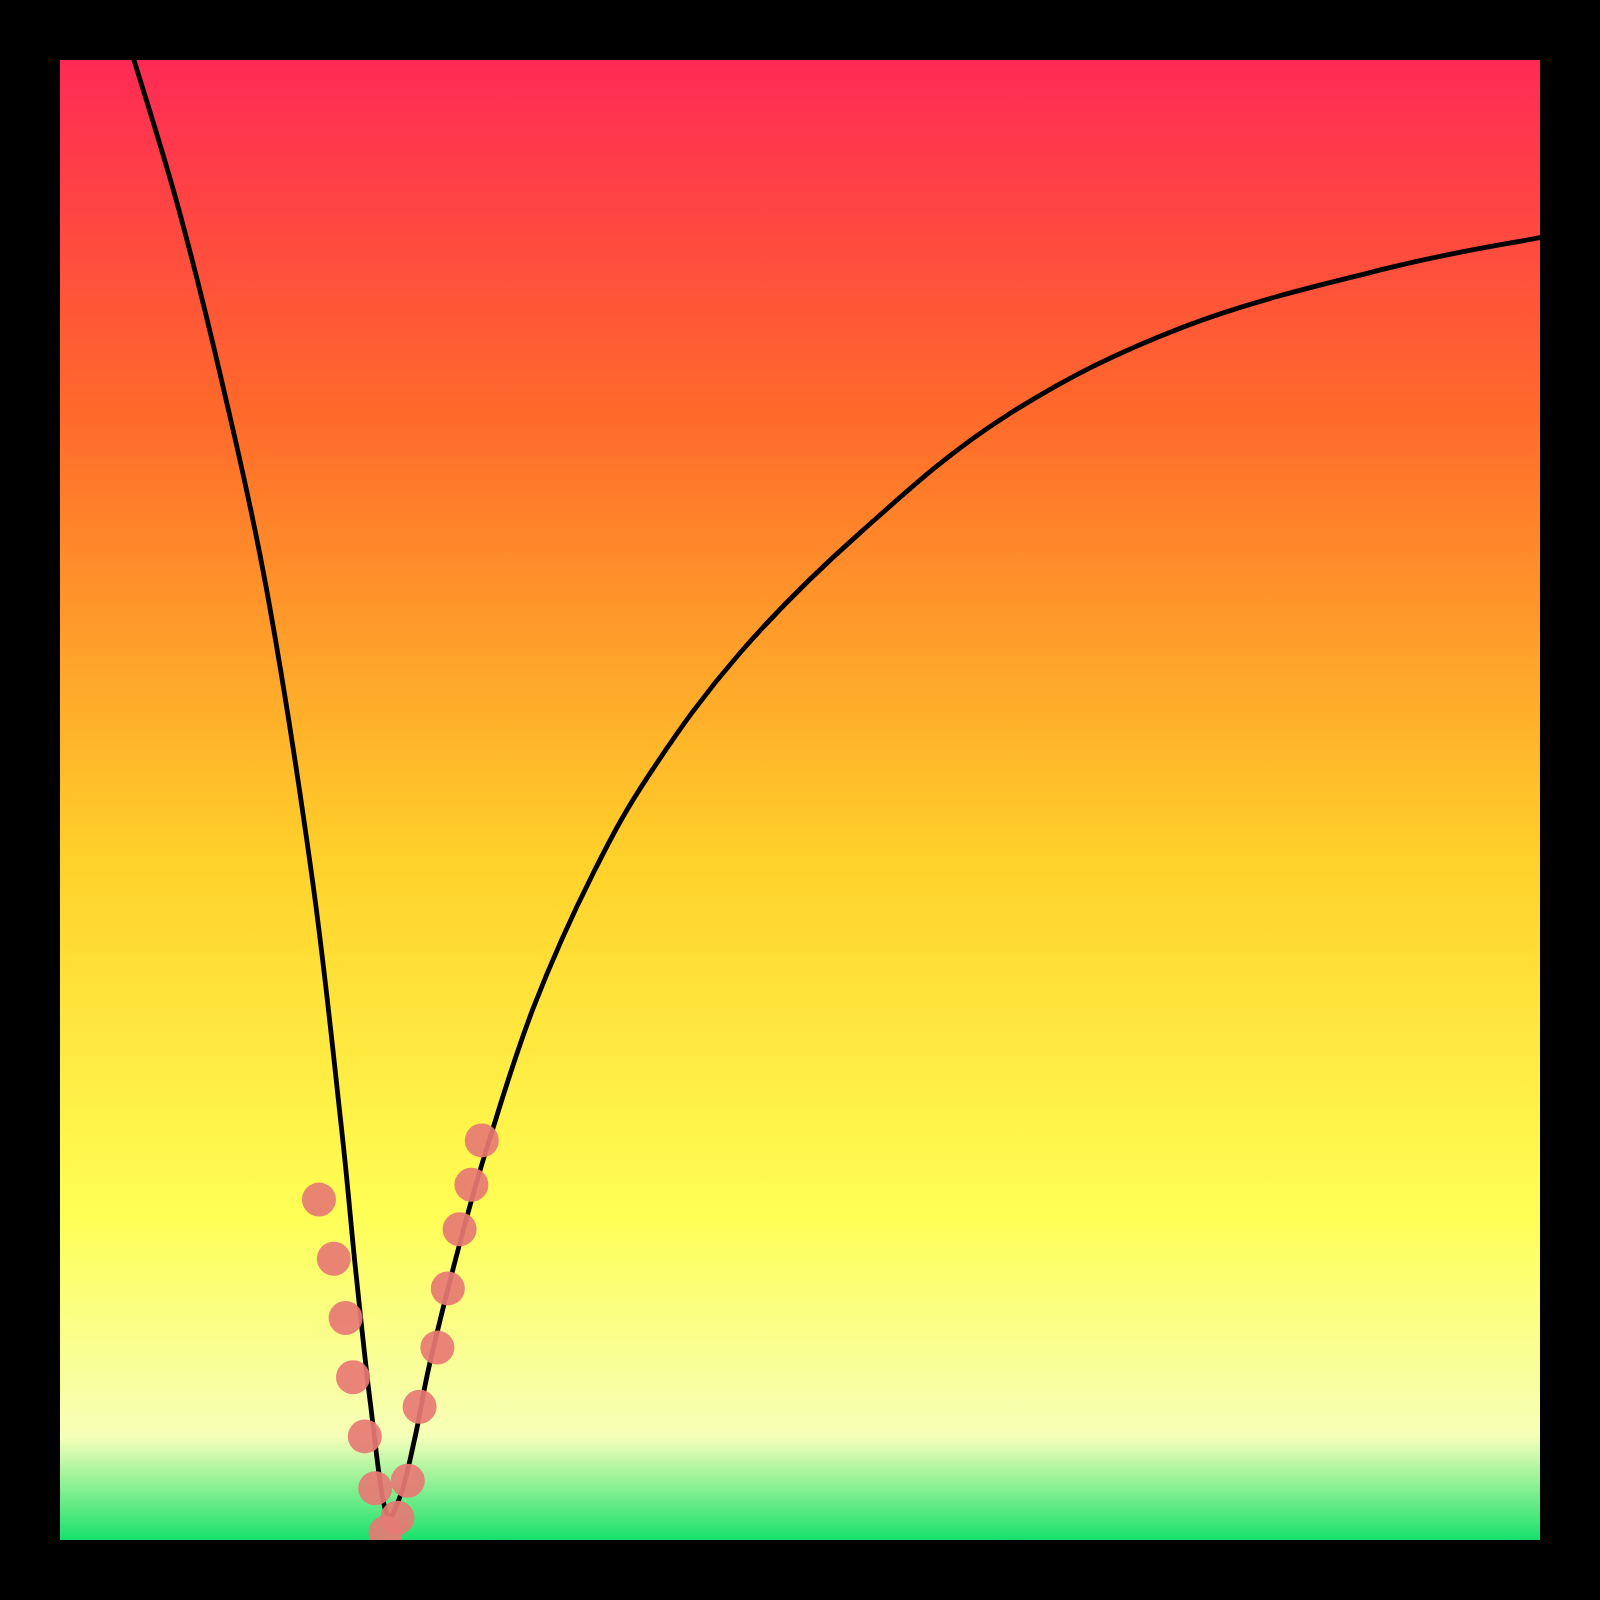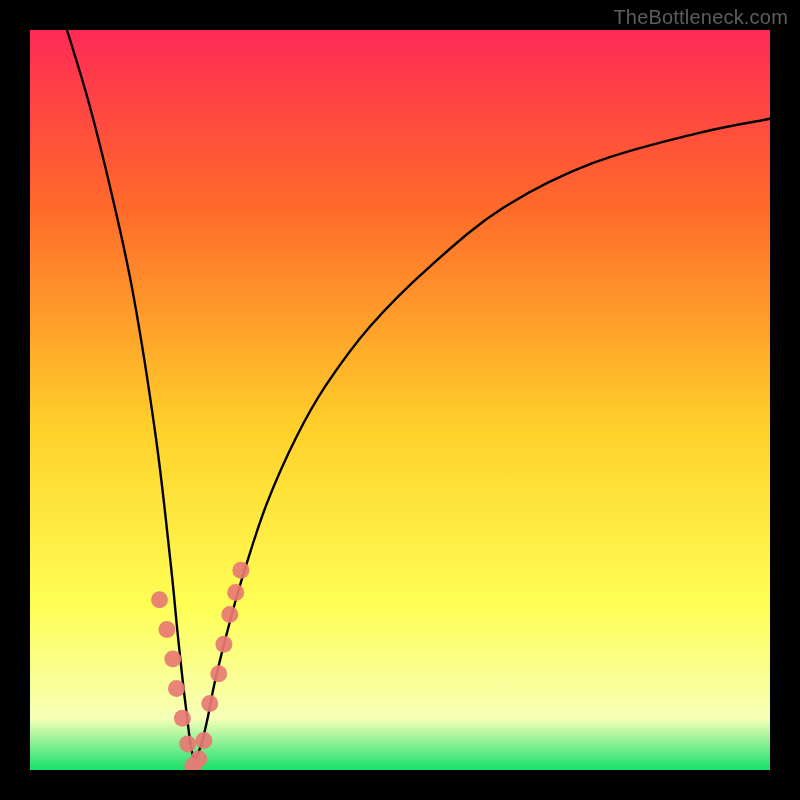--- a/index.html
+++ b/index.html
@@ -97,14 +97,13 @@
           <circle cx="188.7" cy="643.8" r="8.5" fill="#e77a74" fill-opacity="0.92"></circle>
           <circle cx="193.9" cy="614.2" r="8.5" fill="#e77a74" fill-opacity="0.92"></circle>
           <circle cx="199.8" cy="584.6" r="8.5" fill="#e77a74" fill-opacity="0.92"></circle>
           <circle cx="205.7" cy="562.4" r="8.5" fill="#e77a74" fill-opacity="0.92"></circle>
           <circle cx="210.9" cy="540.2" r="8.5" fill="#e77a74" fill-opacity="0.92"></circle>
         </g>
     </svg>
 
   </div>
 
-  <div class="watermark">TheBottleneck.com</div>
 </div>
 
 </body></html>

